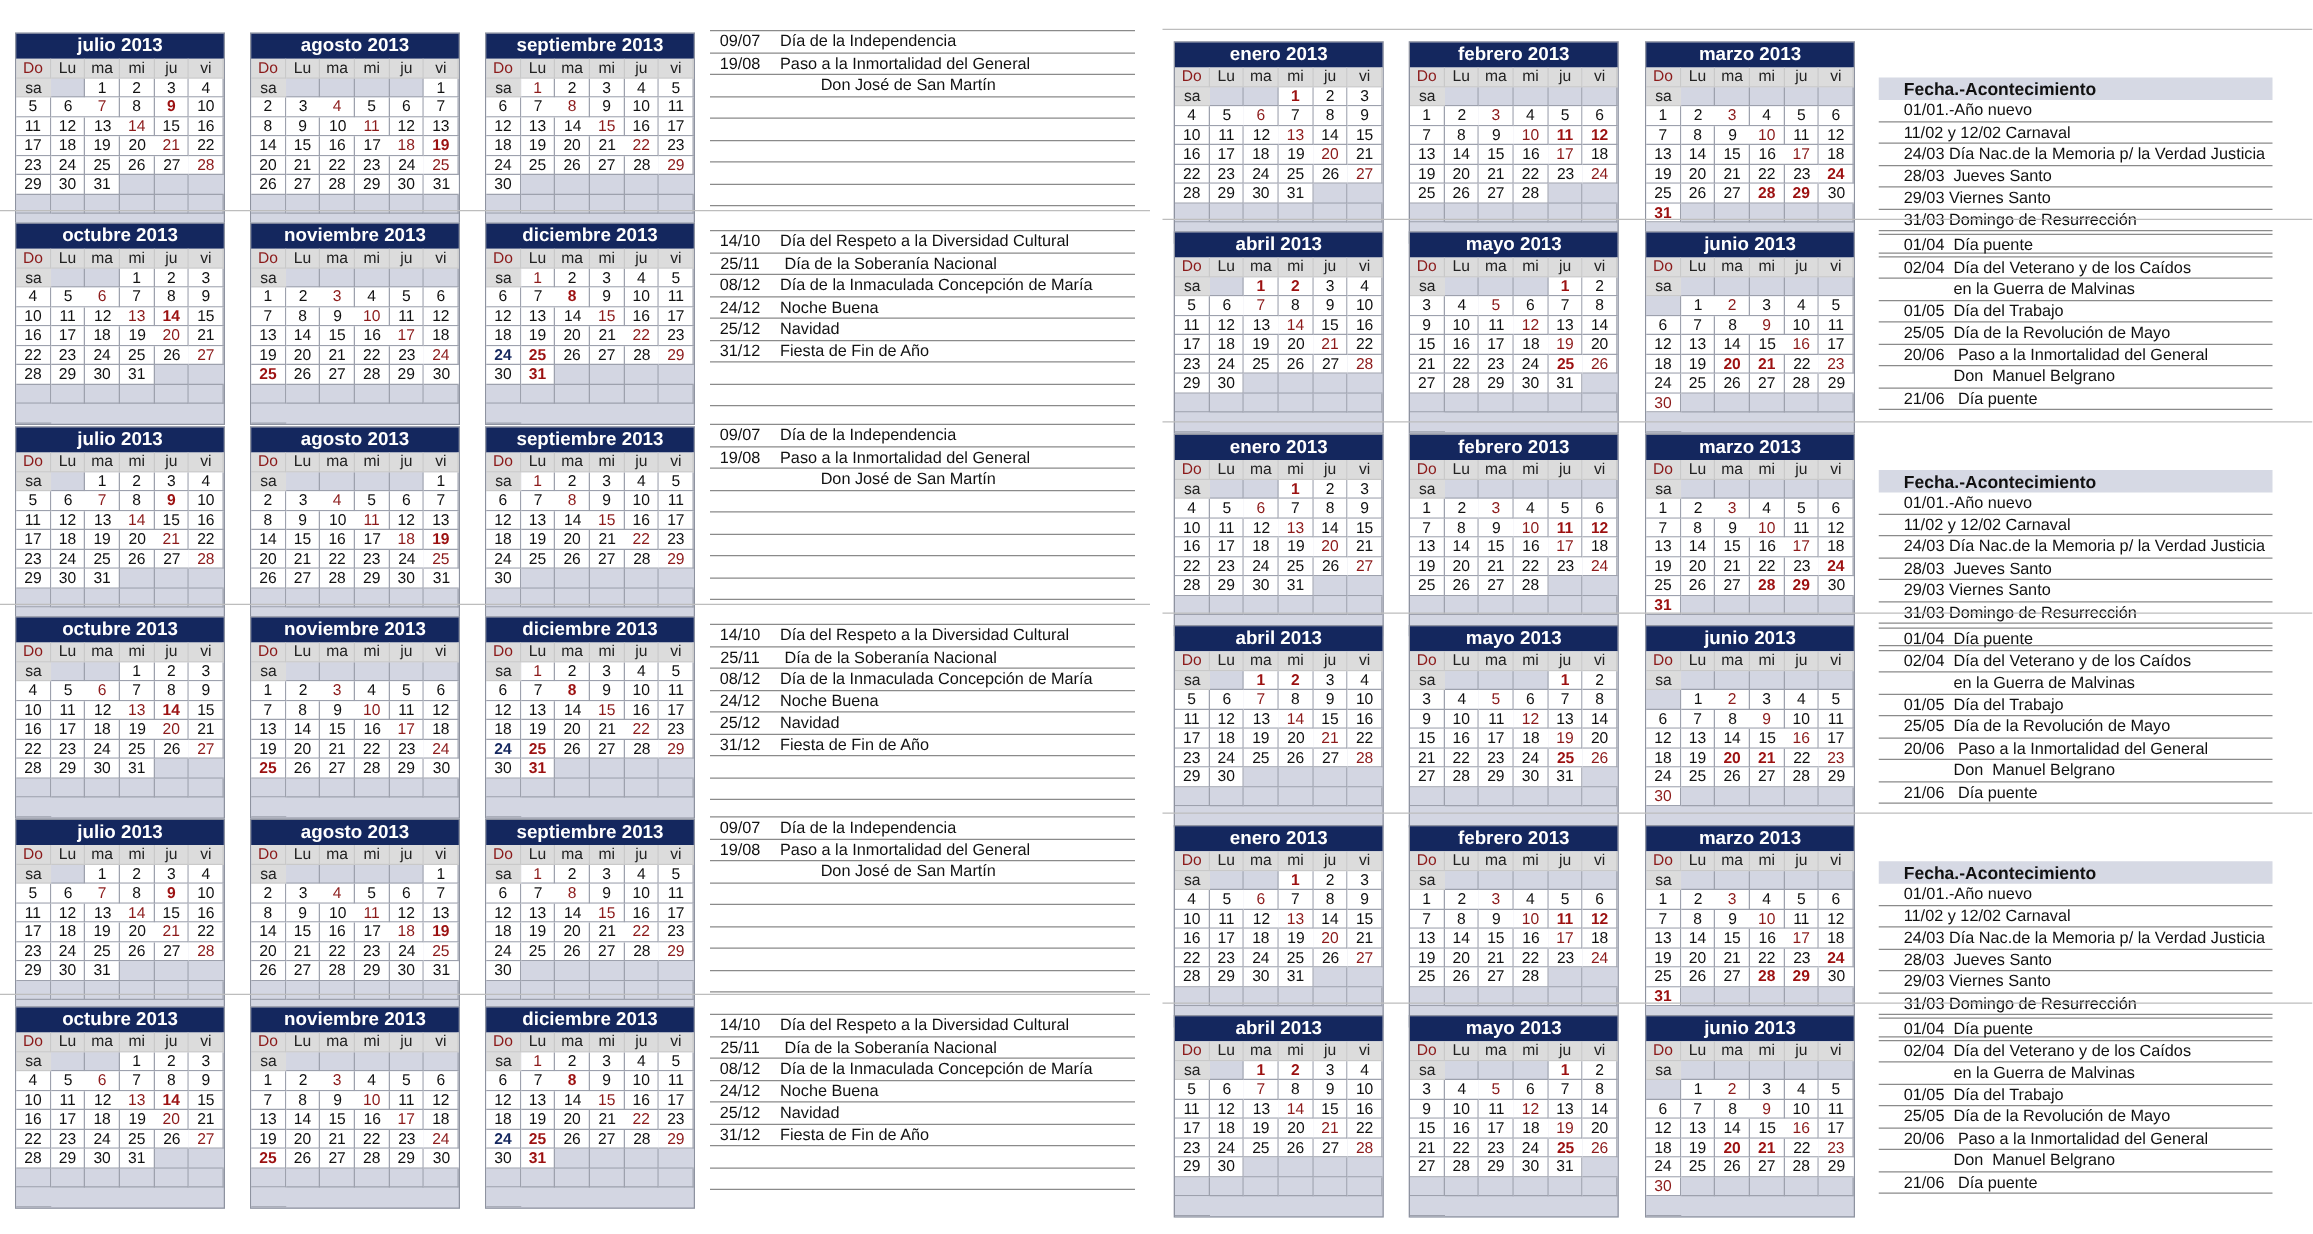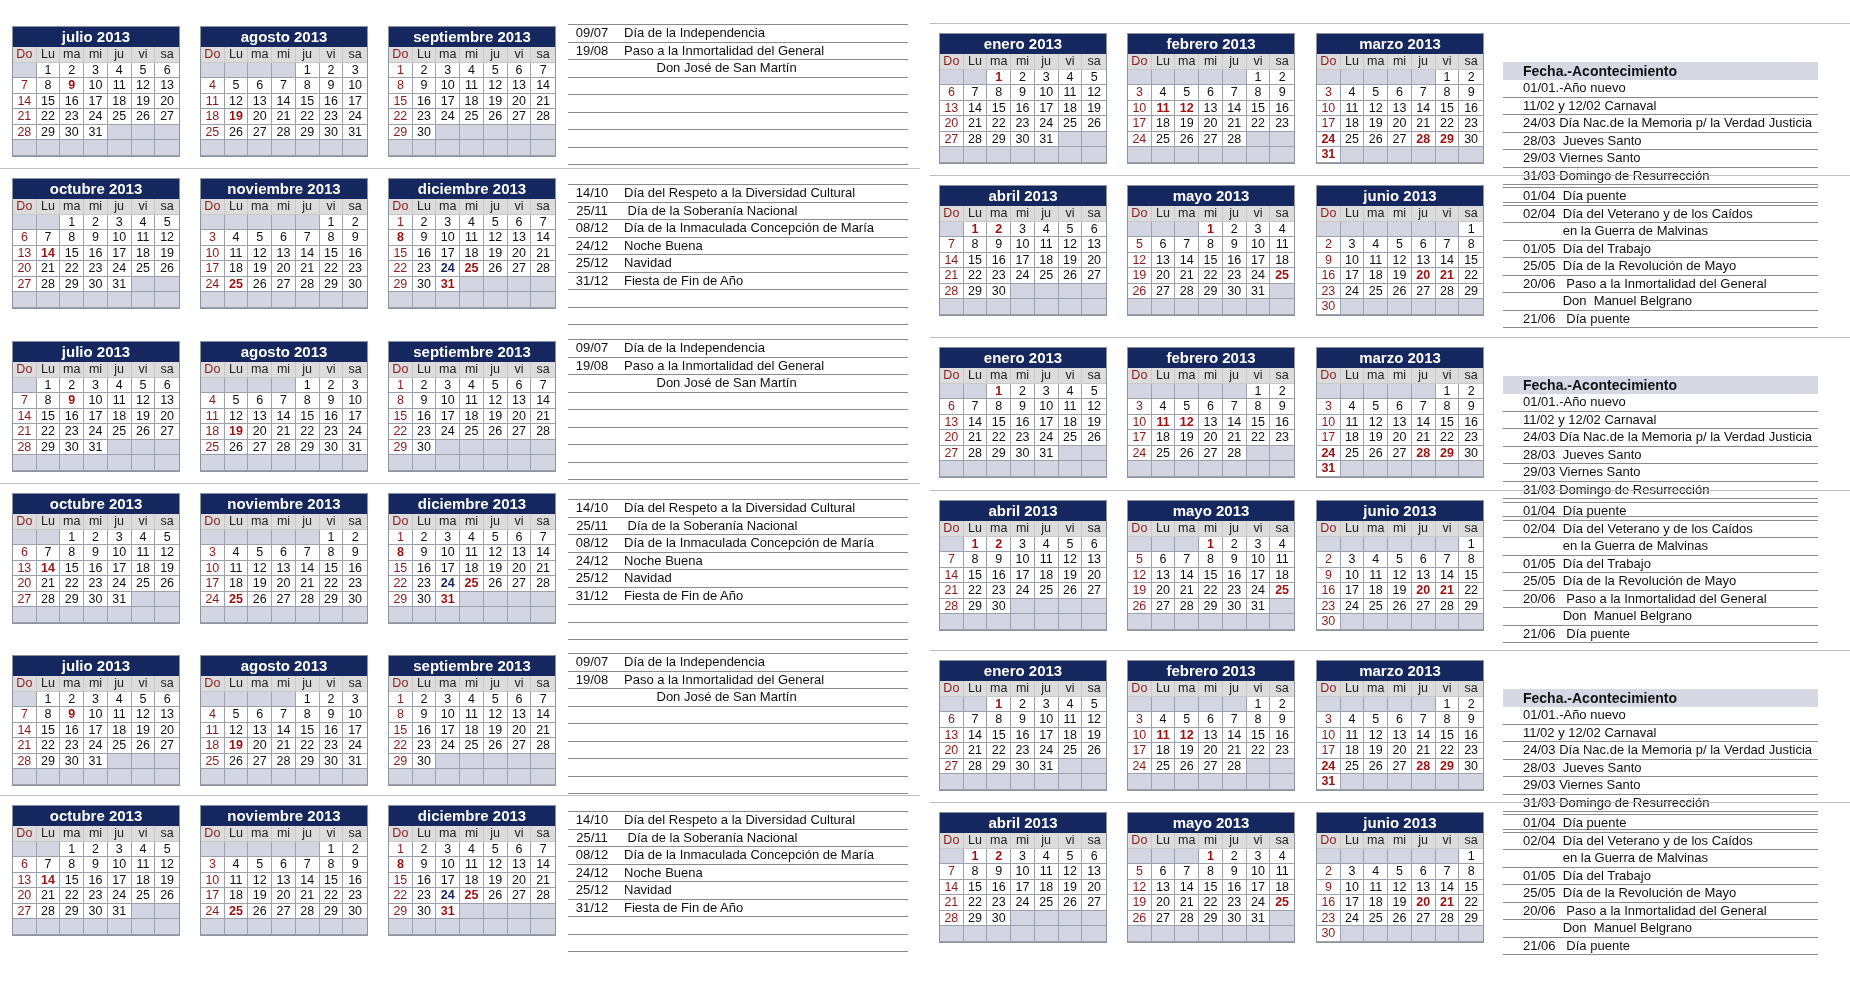--- a/index.html
+++ b/index.html
@@ -1,21 +1,21 @@
 <!DOCTYPE html>
 <html><head>
 <meta charset="utf-8">
 <style>
   html, body { margin:0; padding:0; background:#ffffff; }
   body { width:1850px; height:987px; position:relative; overflow:hidden;
          font-family:"Liberation Sans", sans-serif; color:#111; }
   .cal { position:absolute; width:166px; border:1px solid #8e93a0; background:#d3d6e2; }
   .cal-title { background:#14275e; color:#fff; font-weight:bold; font-size:15px;
                text-align:center; height:20px; line-height:20px; }
-  .cal-grid { display:grid; grid-template-columns:repeat(7, 1fr); }
+  .cal-grid { display:grid; grid-template-columns:repeat(6, 1fr); }
   .cal-grid > div { height:15.5px; line-height:15.5px; font-size:12.5px; text-align:center;
                     border-right:1px solid #9da1ad; border-bottom:1px solid #9da1ad; box-sizing:border-box; }
   .cal-grid > div:nth-child(7n) { border-right:none; }
   .dow { background:#dcdcdc; color:#222; border-color:#c9c9c9 !important; }
   .dow.sun { color:#8b1a1a; }
   .day { background:#ffffff; }
   .day.sun { color:#8b1a1a; }
   .day.hol { color:#9b1010; font-weight:bold; }
   .day.eve { color:#14275e; font-weight:bold; }
   .empty { background:#d3d6e2; }

